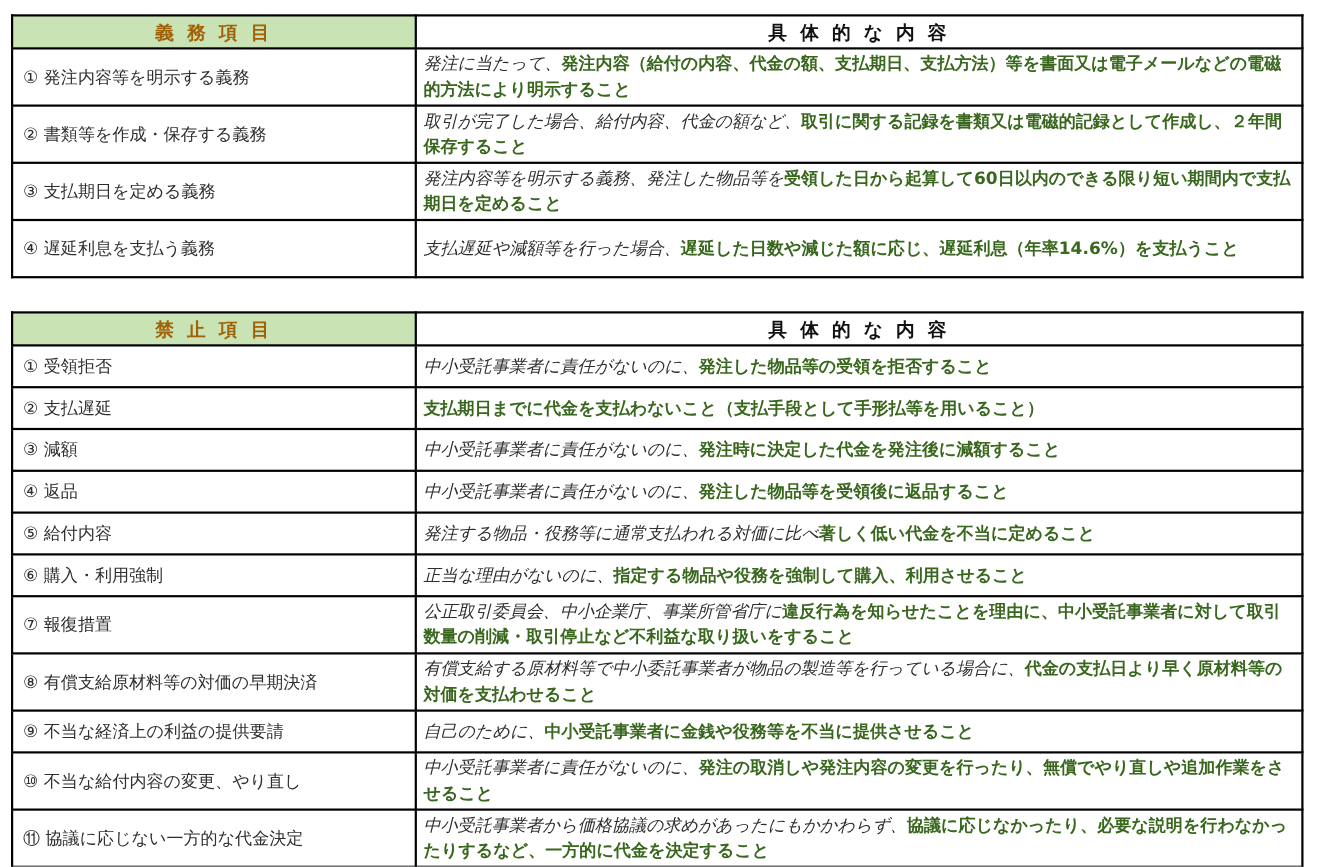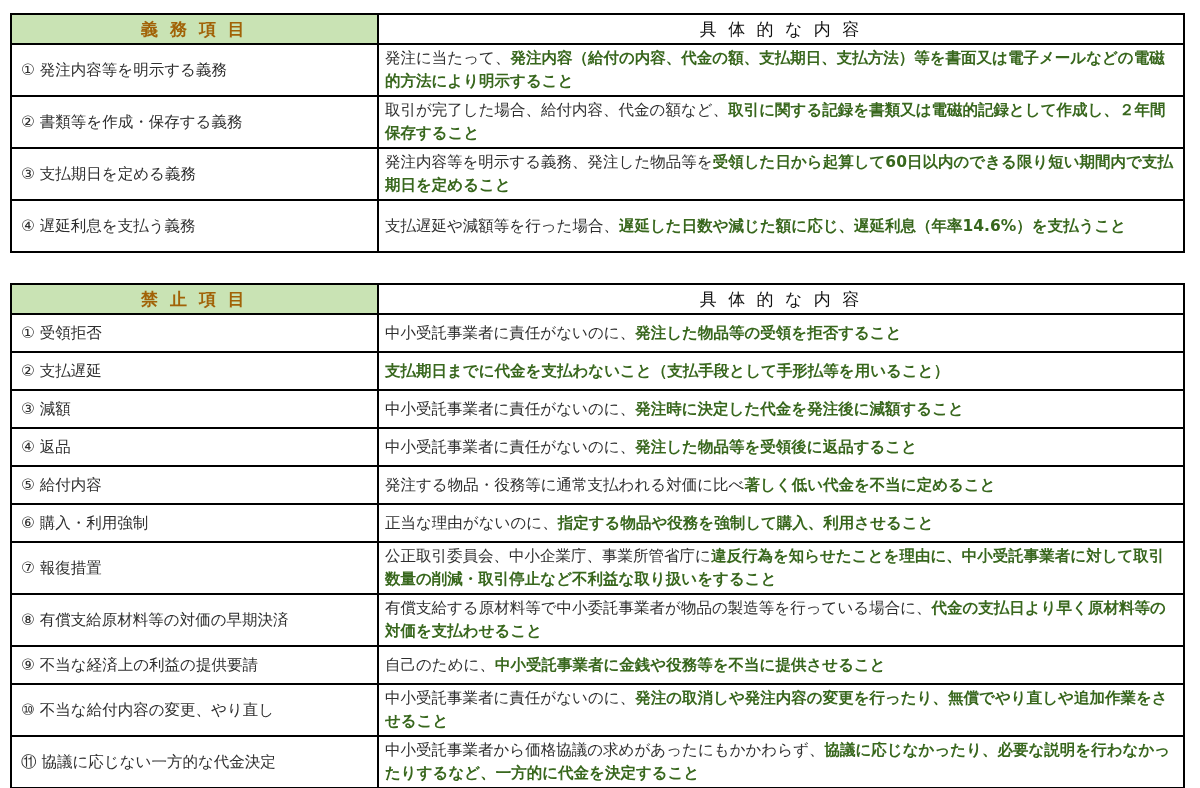--- a/index.html
+++ b/index.html
@@ -37,21 +37,21 @@
     font-weight: bold;
     color: #a16207;
     text-align: center;
     letter-spacing: 3px;
     height: 30px;
     padding: 2px 0;
   }
   th.col-desc {
     background: #ffffff;
     font-size: 17px;
-    font-weight: normal;
+    font-weight: bold;
     color: #111;
     text-align: center;
     letter-spacing: 3px;
     height: 30px;
     padding: 2px 0;
   }
   td.col-item {
     font-size: 15.5px;
     color: var(--body-c, #2e2e2e);
     text-align: left;
@@ -64,21 +64,21 @@
     text-align: left;
     padding: 2px 6px 2px 6px;
     line-height: 23px;
   }
   tr.tall  td { height: 52px; }
   tr.short td { height: 38px; }
   span.hl {
     color: var(--hl-c, #38671D);
     font-weight: bold;
   }
-  span.plain { font-weight: normal; }
+  span.plain { font-weight: normal; font-style: italic; }
 </style>
 </head>
 <body>
 
 <div class="page">
 
   <table class="rule-table first">
     <thead>
       <tr>
         <th class="col-item">義 務 項 目</th>

